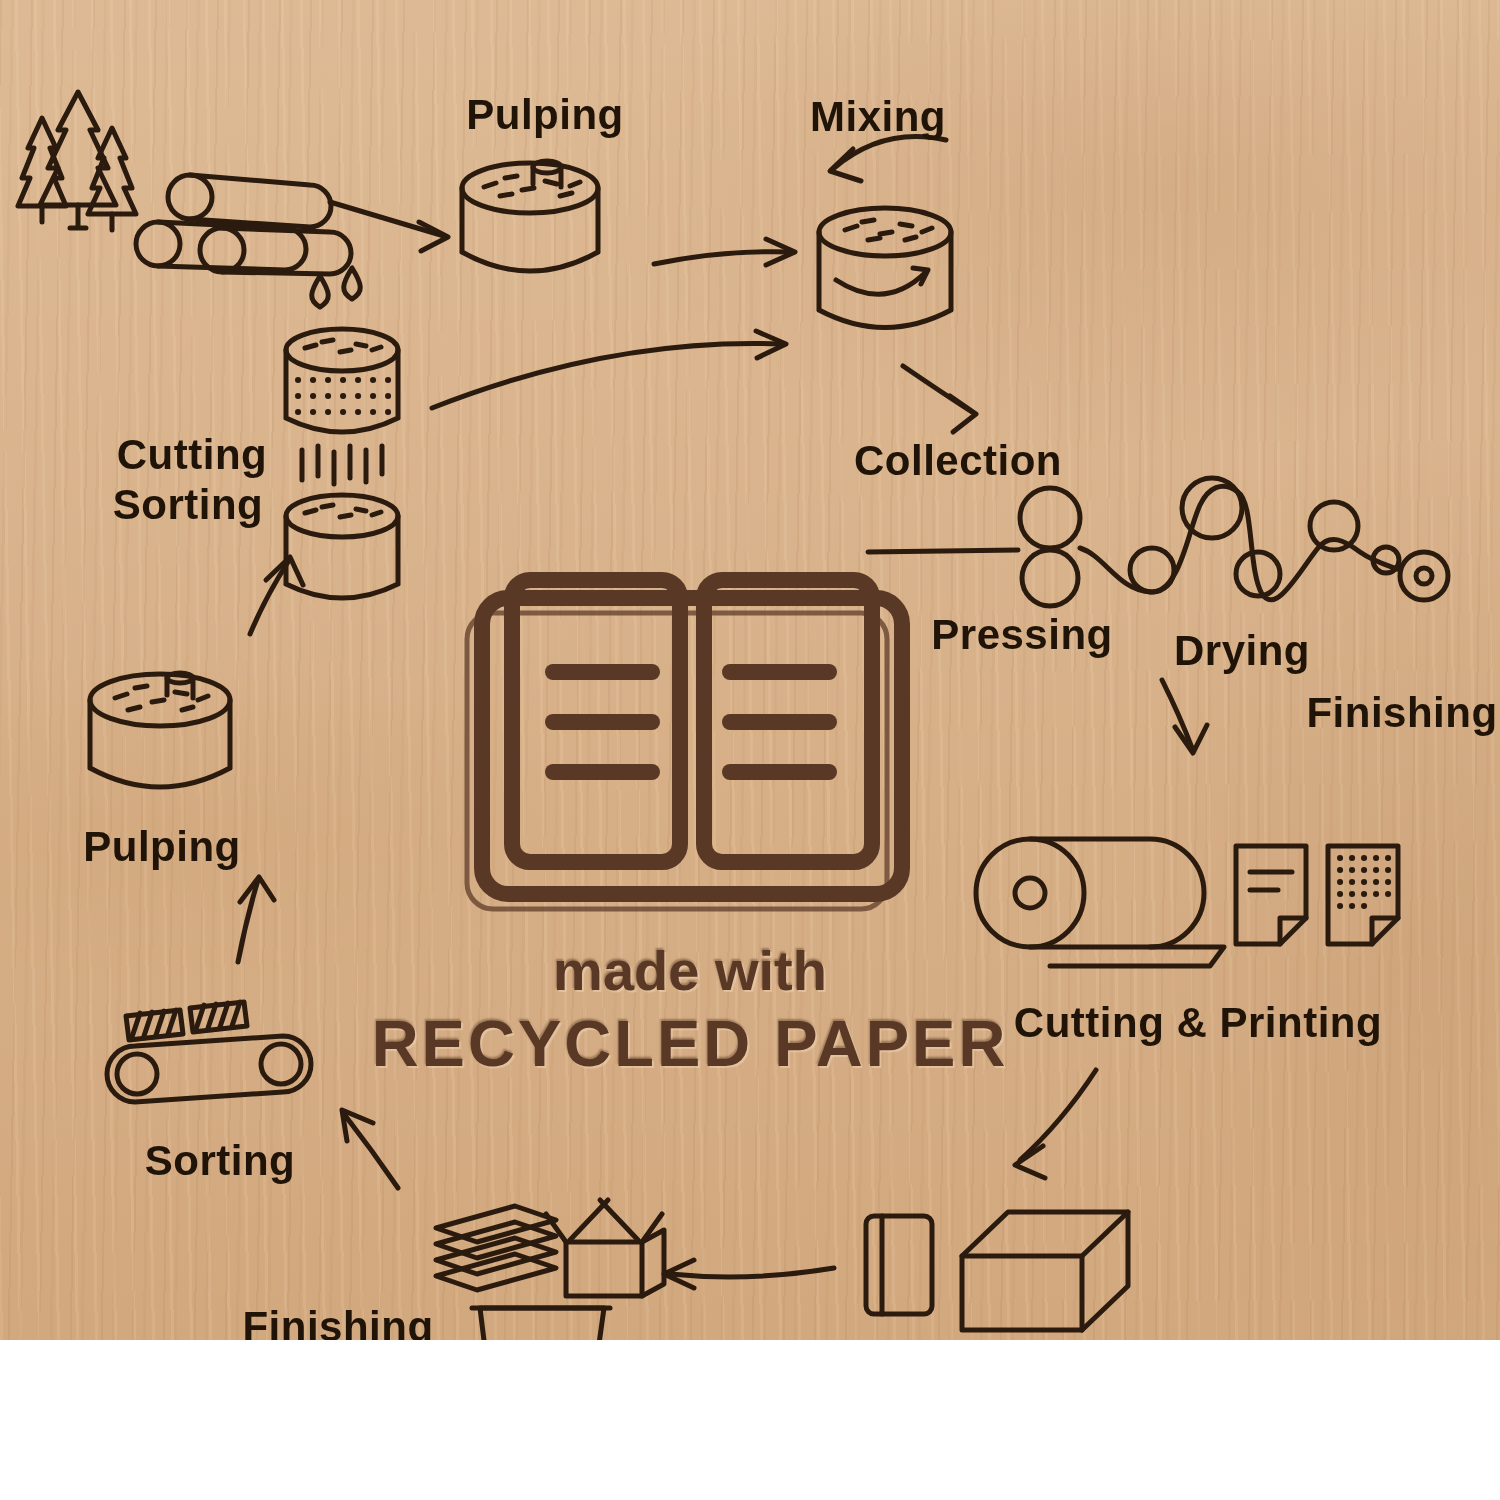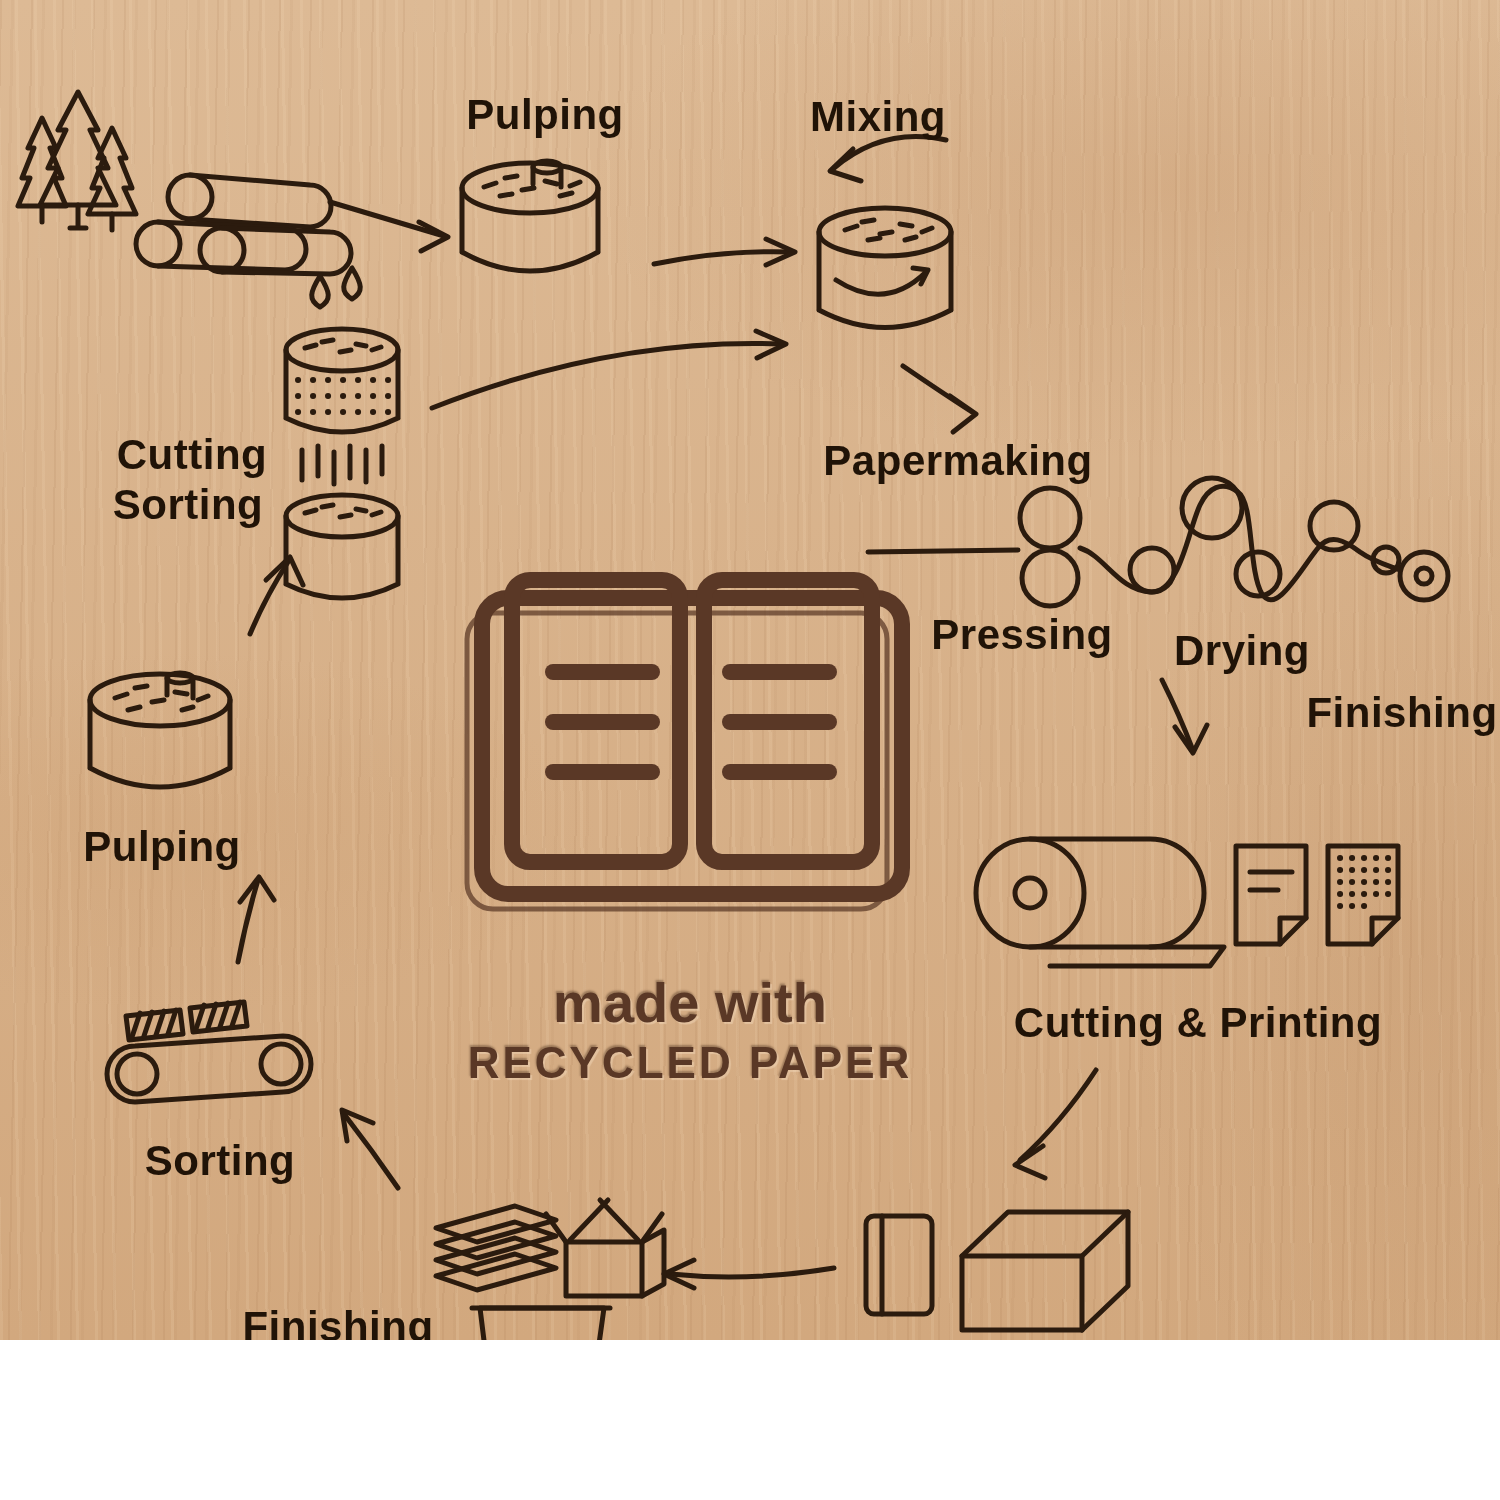--- a/index.html
+++ b/index.html
@@ -25,24 +25,23 @@
   .art .book-shadow{stroke:#5a3826;stroke-width:5;opacity:0.85;}
   .label{
     position:absolute;transform:translateX(-50%);
     font-size:42px;font-weight:700;color:#201307;white-space:nowrap;line-height:1.1;
     letter-spacing:0.5px;
   }
   .center-line1,.center-line2{
     position:absolute;transform:translateX(-50%);white-space:nowrap;
     color:#5a3826;font-weight:700;
     text-shadow:2px 2px 1px rgba(255,236,210,0.35), -1px -2px 2px rgba(46,24,8,0.35);
-    margin-top:32px;
   }
   .center-line1{font-size:56px;}
-  .center-line2{font-size:44px;letter-spacing:3px;}
+  .center-line2{font-size:65px;letter-spacing:3px;}
 </style>
 </head>
 <body>
 
 <div class="canvas">
 
   <svg class="art" width="1500" height="1500" viewBox="0 0 1500 1500">
 
     <g>
       <path d="M78 92 L58 130 L66 130 L48 168 L58 168 L40 205 L116 205 L98 168 L108 168 L90 130 L98 130 Z"></path>
@@ -250,21 +249,21 @@
       <rect class="book-bar" x="545" y="714" width="115" height="16" rx="8"></rect>
       <rect class="book-bar" x="545" y="764" width="115" height="16" rx="8"></rect>
       <rect class="book-bar" x="722" y="664" width="115" height="16" rx="8"></rect>
       <rect class="book-bar" x="722" y="714" width="115" height="16" rx="8"></rect>
       <rect class="book-bar" x="722" y="764" width="115" height="16" rx="8"></rect>
     </g>
   </svg>
 
   <div class="label" style="left:545px;top:92px">Pulping</div>
   <div class="label" style="left:878px;top:94px">Mixing</div>
-  <div class="label" style="left:958px;top:438px">Papermaking</div>
+  <div class="label" style="left:958px;top:438px">Collection</div>
   <div class="label" style="left:1022px;top:612px">Pressing</div>
   <div class="label" style="left:1242px;top:628px">Drying</div>
   <div class="label" style="left:1402px;top:690px">Finishing</div>
   <div class="label" style="left:1198px;top:1000px">Cutting &amp; Printing</div>
   <div class="label" style="left:338px;top:1304px">Finishing</div>
   <div class="label" style="left:220px;top:1138px">Sorting</div>
   <div class="label" style="left:162px;top:824px">Pulping</div>
   <div class="label" style="left:192px;top:432px">Cutting</div>
   <div class="label" style="left:188px;top:482px">Sorting</div>
 

